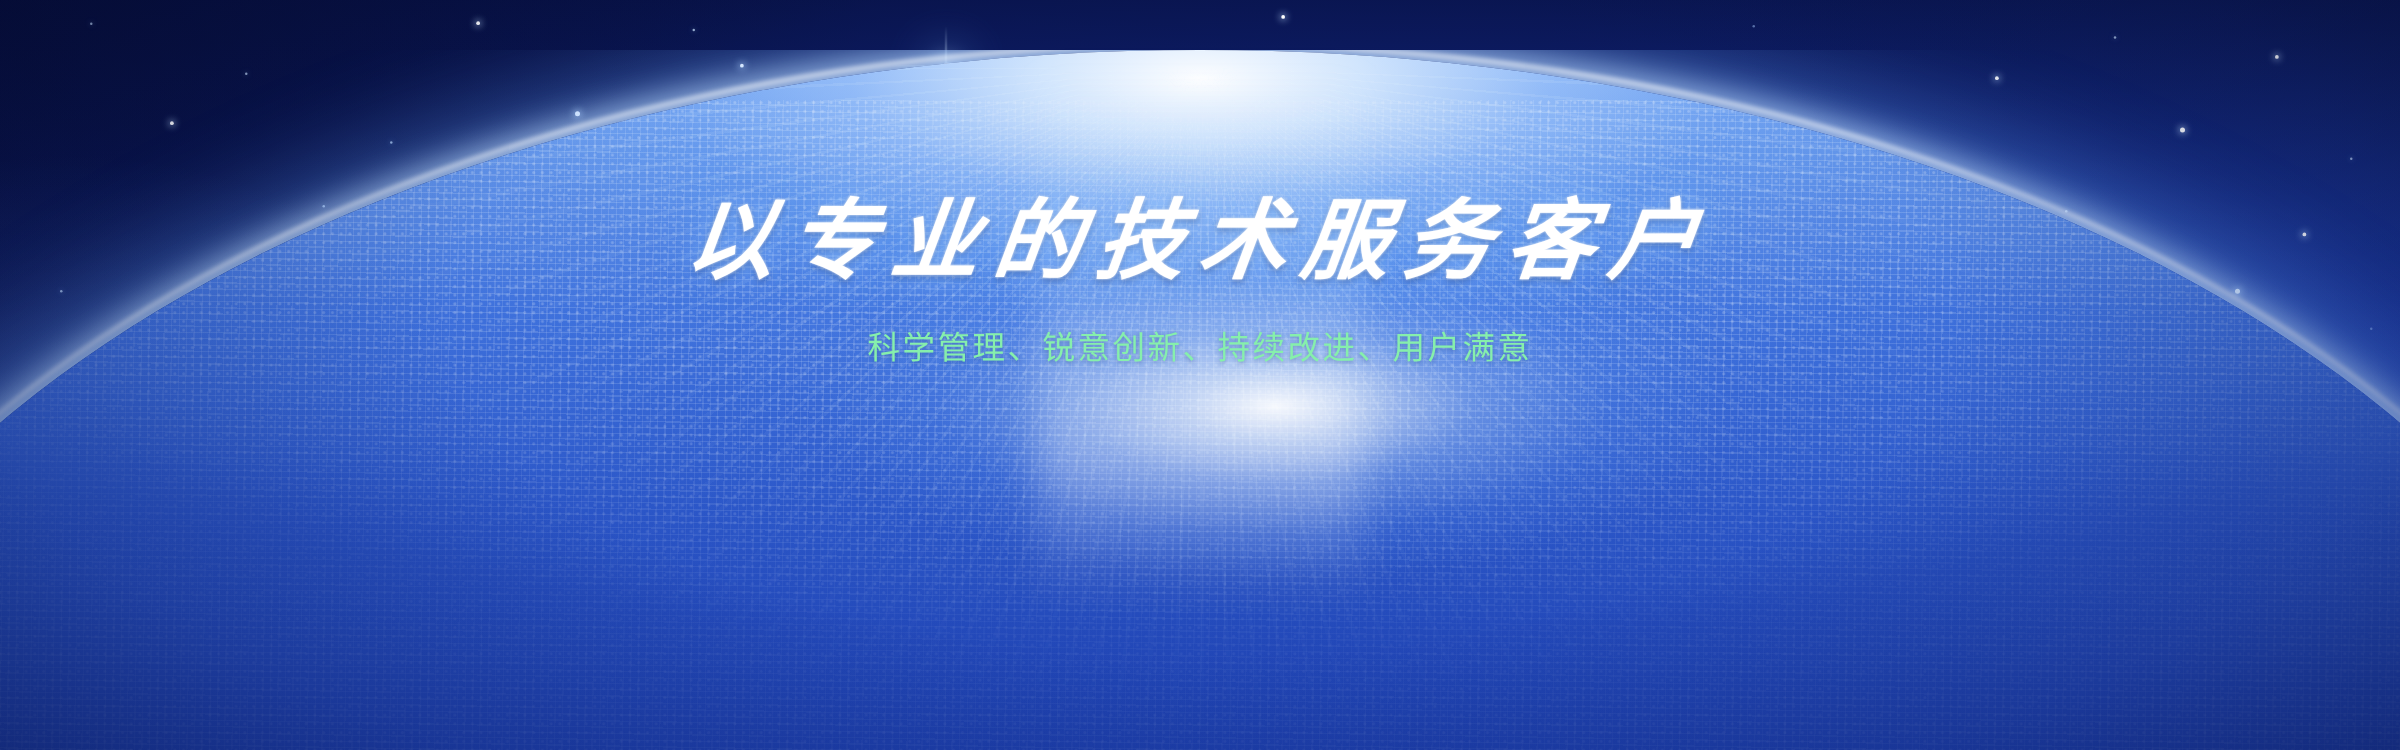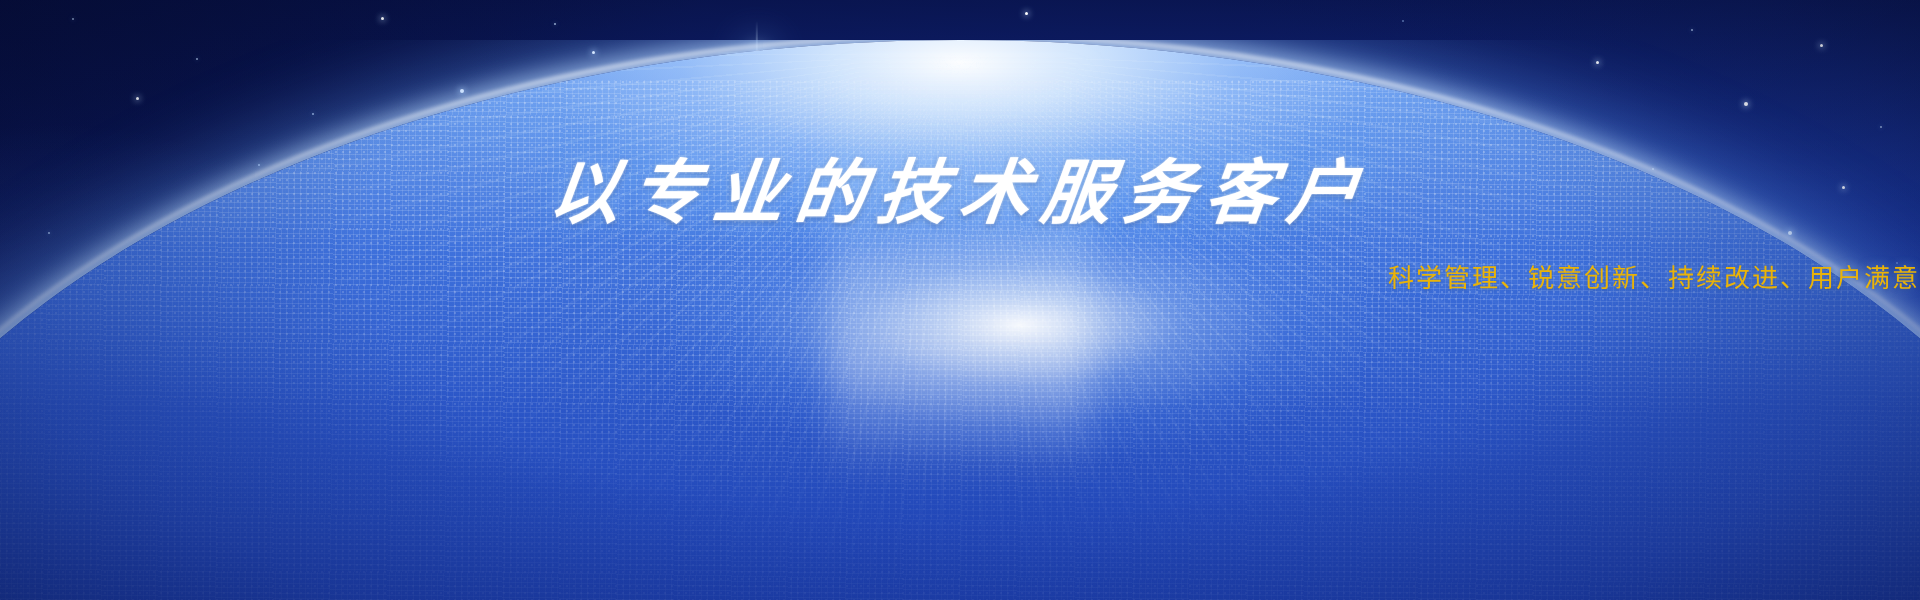--- a/index.html
+++ b/index.html
@@ -214,26 +214,25 @@
       0 2px 6px rgba(10,30,90,0.45);
     transform: skewX(-7deg);
     white-space: nowrap;
   }
   .subline {
     margin: 22px 0 0 0;
     font-family: "Liberation Sans", "DejaVu Sans", sans-serif;
     font-size: 26px;
     font-weight: 400;
     letter-spacing: 2px;
-    color: #eab308;
+    color: #86efac;
     text-shadow:
       0 0 10px rgba(140,195,255,0.55),
       0 1px 4px rgba(10,30,90,0.45);
     white-space: nowrap;
-    text-align: right;
   }
 </style>
 </head>
 <body>
 
 <div id="banner">
 
   <div class="layer sky-base"></div>
   <div class="layer sky-right-glow"></div>
   <div class="layer sky-dark-left"></div>

